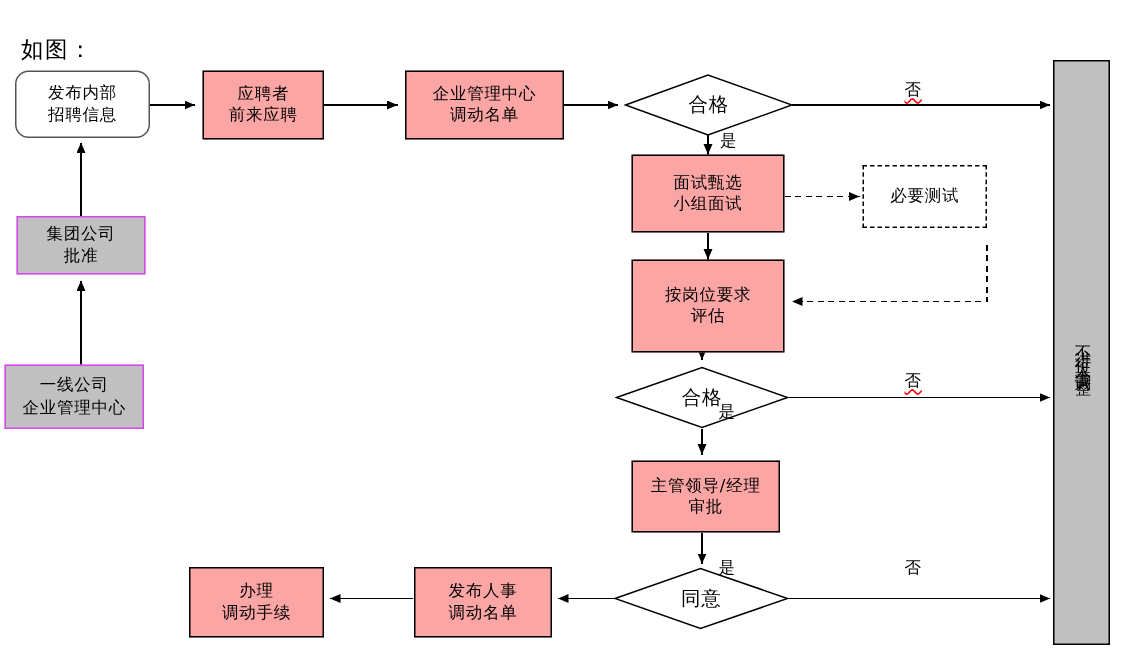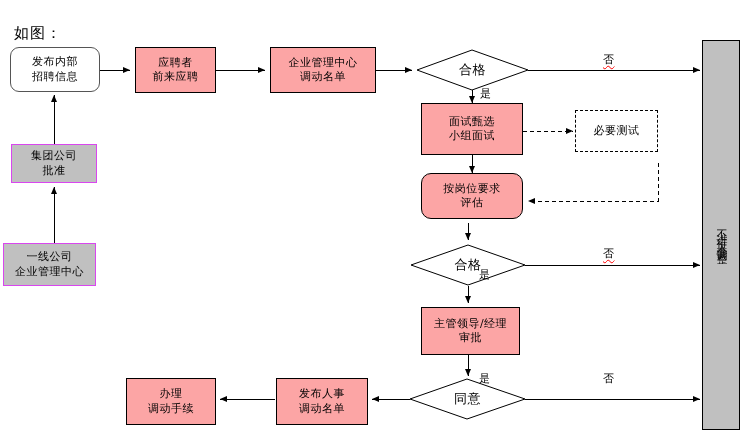--- a/index.html
+++ b/index.html
@@ -106,21 +106,21 @@
     <div>
       <div class="nd-line">面试甄选</div>
       <div class="nd-line">小组面试</div>
     </div>
   </div>
 
   <div class="node dashed" style="left:575px;top:110px;width:83px;height:42px;">
     <div class="nd-line">必要测试</div>
   </div>
 
-  <div class="node proc" style="left:421px;top:173px;width:102px;height:46px;border-radius:10px;">
+  <div class="node proc" style="left:421px;top:173px;width:102px;height:62px;">
     <div>
       <div class="nd-line">按岗位要求</div>
       <div class="nd-line">评估</div>
     </div>
   </div>
 
   <svg style="position:absolute;left:410px;top:244px;width:116px;height:42px;">
     <polygon points="1,21 58,1 115,21 58,41" fill="#fff" stroke="#000" stroke-width="1"></polygon>
   </svg>
   <div class="diamond-label" style="left:410px;top:244px;width:116px;height:42px;display:flex;align-items:center;justify-content:center;">合格</div>

